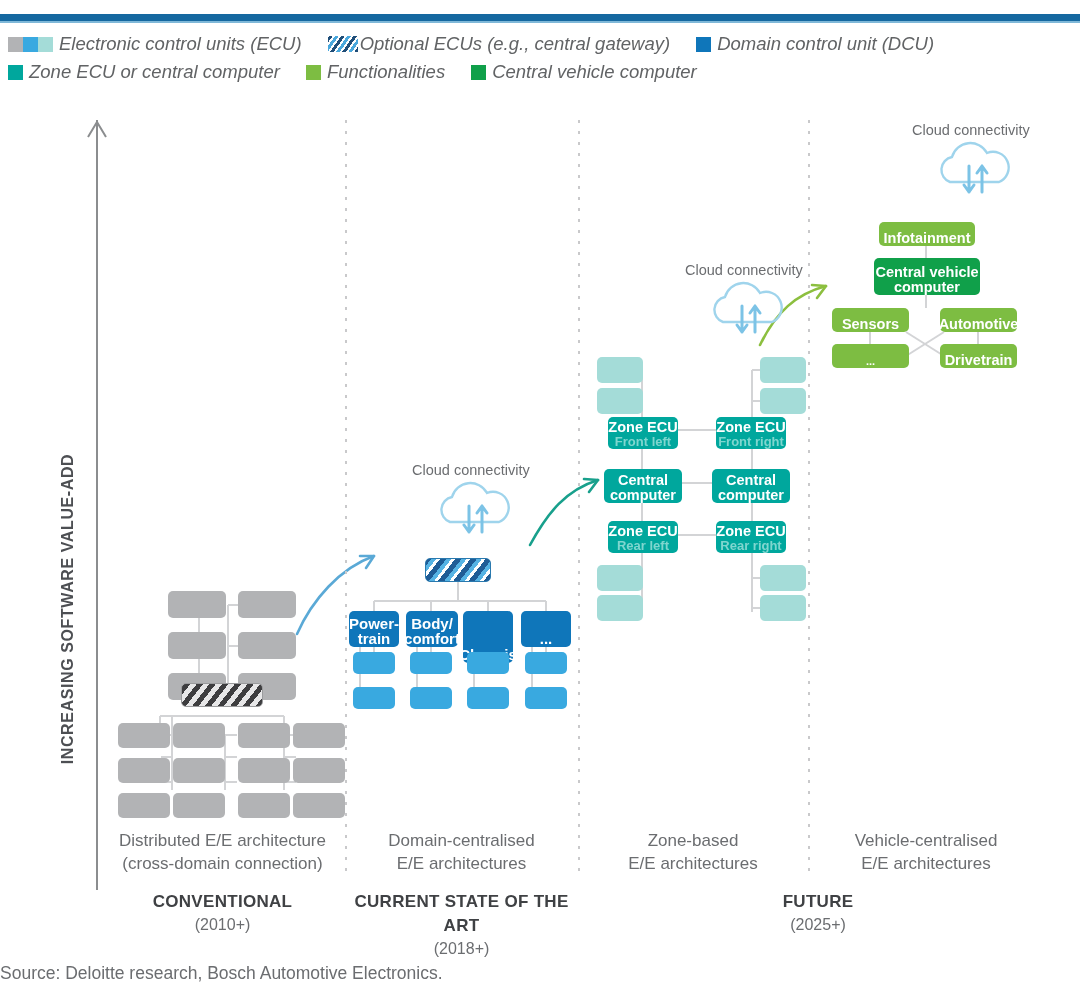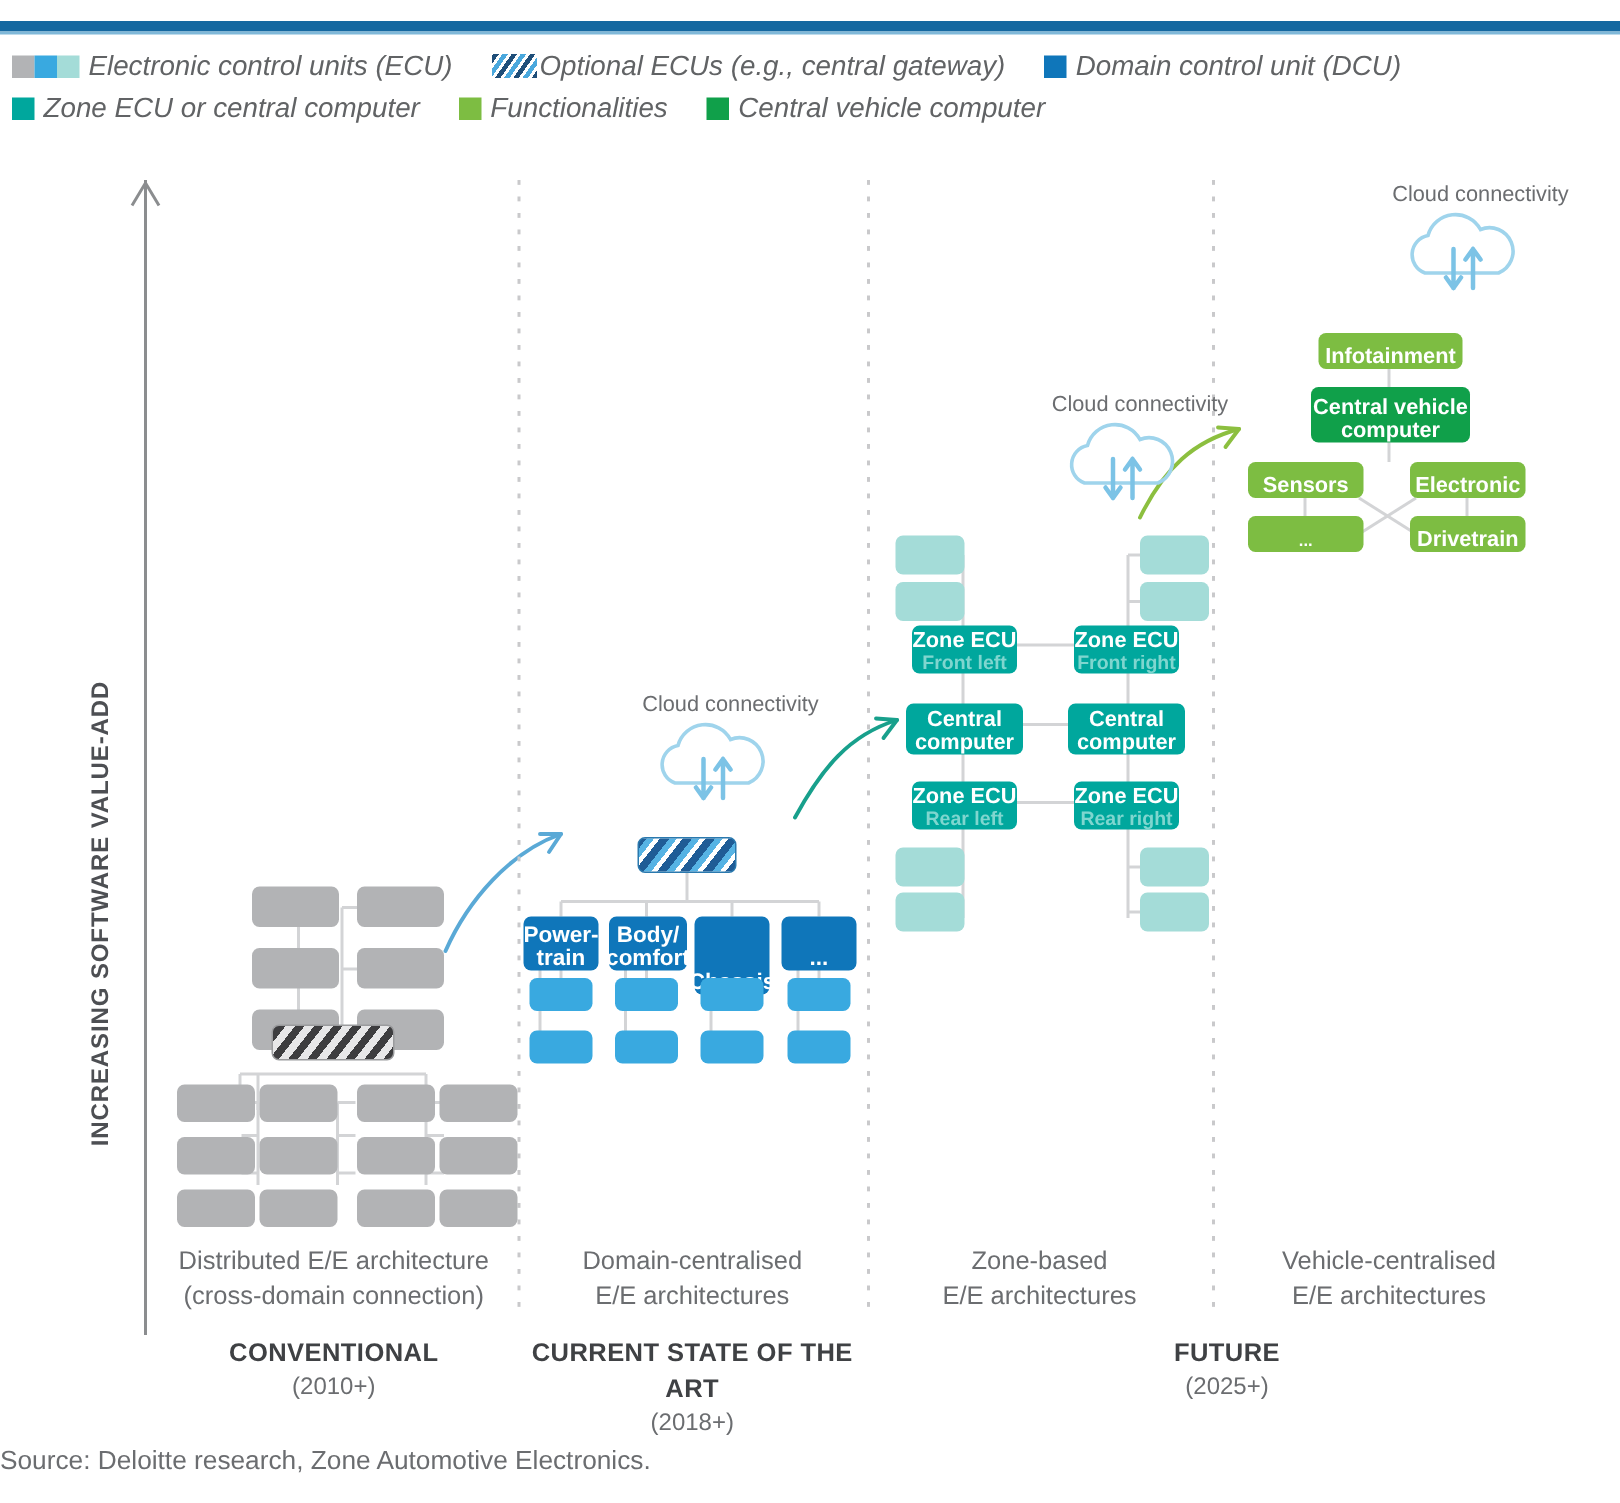--- a/index.html
+++ b/index.html
@@ -163,21 +163,21 @@
     left: 0; top: 0;
     width: 1080px; height: 1002px;
     pointer-events: none;
   }
 
   
   .cloud-group { position: absolute; }
   .cloud-label {
     font-size: 14.5px;
     color: #6b6d70;
-    text-align: center;
+    text-align: left;
     white-space: nowrap;
   }
 
   
   .col-caption {
     position: absolute;
     text-align: center;
     font-size: 17px;
     color: #6b6d70;
     line-height: 1.35;
@@ -473,21 +473,21 @@
     <span>Infotainment</span>
   </div>
   <div class="node node-green-dark" style="left:874px;top:258px;width:106px;height:37px">
     <span>Central vehicle</span>
     <span>computer</span>
   </div>
   <div class="node node-green" style="left:832px;top:308px;width:77px;height:24px">
     <span>Sensors</span>
   </div>
   <div class="node node-green" style="left:940px;top:308px;width:77px;height:24px">
-    <span>Electronic</span>
+    <span>Automotive</span>
   </div>
   <div class="node node-green" style="left:832px;top:344px;width:77px;height:24px;font-size:11px">
     <span>...</span>
   </div>
   <div class="node node-green" style="left:940px;top:344px;width:77px;height:24px">
     <span>Drivetrain</span>
   </div>
 </div>
 
 <div class="col-caption" style="left:100px;top:830px;width:245px">
@@ -513,13 +513,13 @@
 </div>
 <div class="era" style="left:345px;top:890px;width:233px">
   <div class="era-name">CURRENT STATE OF THE ART</div>
   <div class="era-year">(2018+)</div>
 </div>
 <div class="era" style="left:700px;top:890px;width:236px">
   <div class="era-name">FUTURE</div>
   <div class="era-year">(2025+)</div>
 </div>
 
-<div class="source">Source: Deloitte research, Zone Automotive Electronics.</div>
+<div class="source">Source: Deloitte research, Bosch Automotive Electronics.</div>
 
 </body></html>

